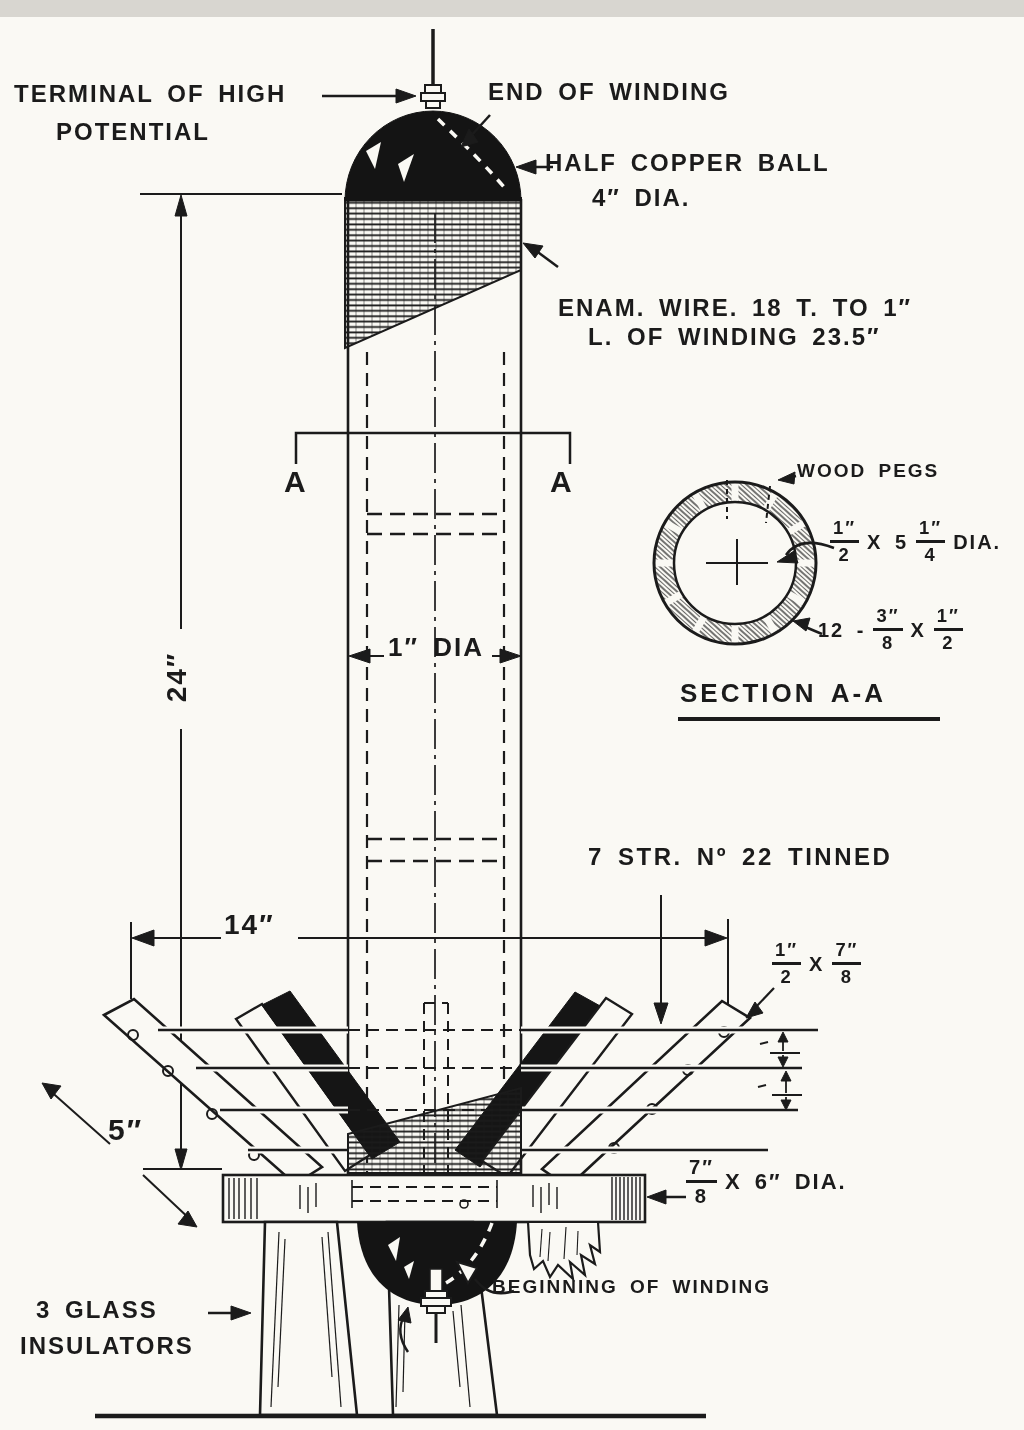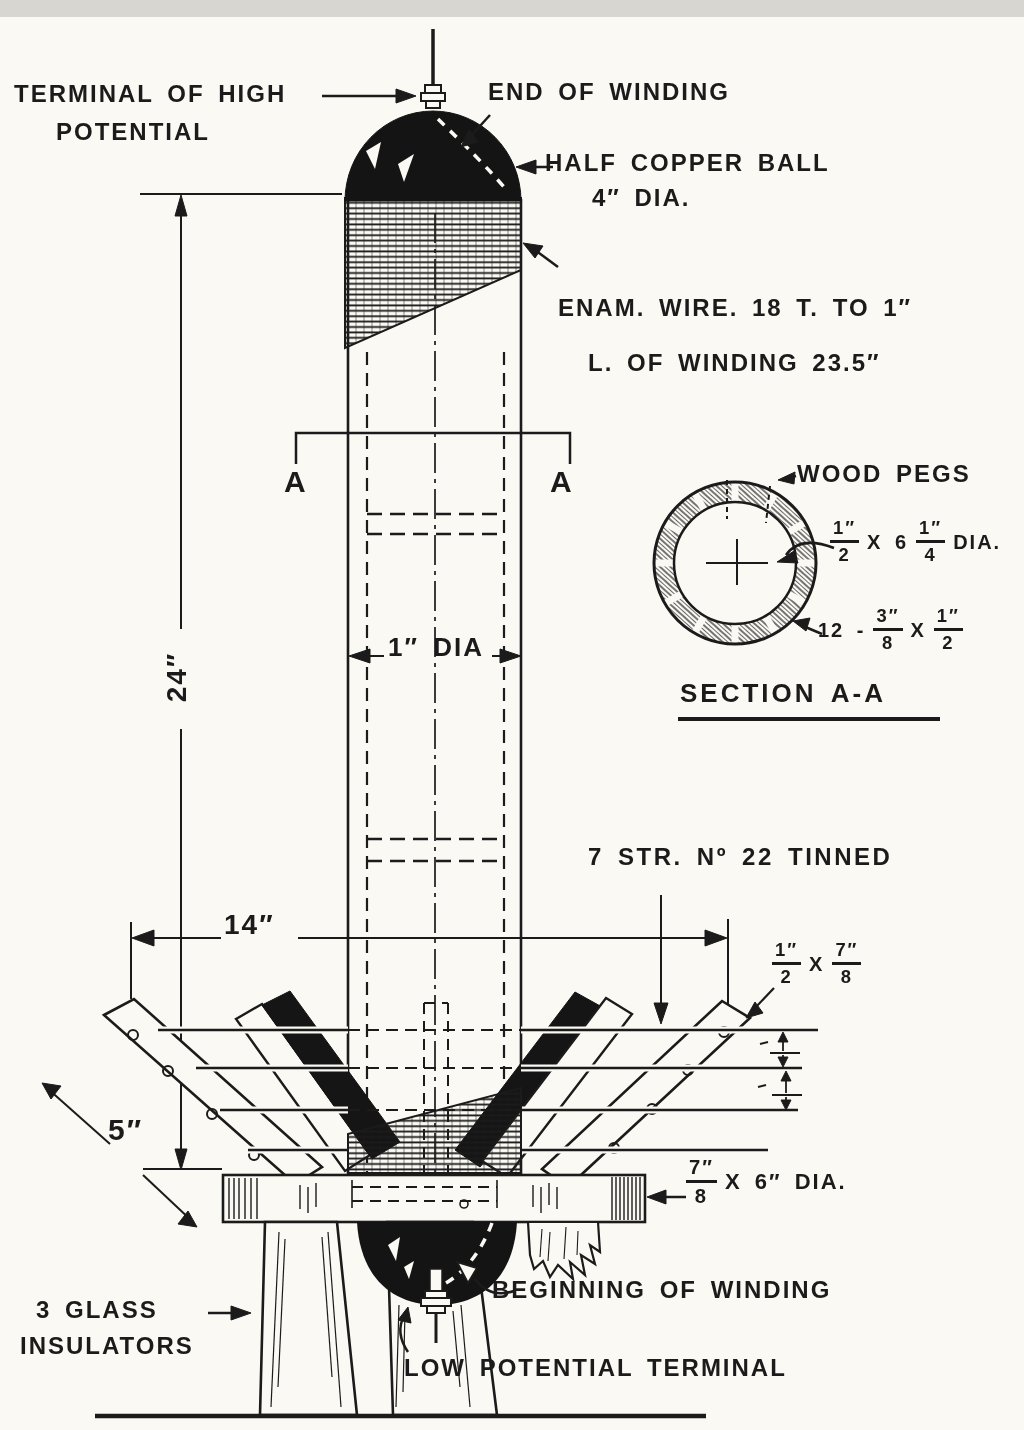--- a/index.html
+++ b/index.html
@@ -7,21 +7,21 @@
     position:relative;width:1024px;height:1430px;margin:17px auto;
     background:#faf9f4;overflow:hidden;
     font-family:"Liberation Sans","DejaVu Sans",sans-serif;
     color:#1b1b1b;
   }
   .stage svg{position:absolute;left:0;top:0;}
   .lbl{
     position:absolute;font-weight:700;white-space:nowrap;
     letter-spacing:2px;word-spacing:5px;color:#1b1b1b;line-height:1.1;
   }
-  .fs20{font-size:20px}.fs22{font-size:22px}.fs23{font-size:24px}
+  .fs20{font-size:20px}.fs22{font-size:22px}.fs23{font-size:19px}
   .fs24{font-size:24px}.fs26{font-size:26px}.fs28{font-size:28px}.fs30{font-size:30px}
   .comp{display:flex;align-items:center;gap:8px;font-weight:700;}
   .frac{display:inline-flex;flex-direction:column;align-items:center;line-height:1;font-size:0.92em;}
   .frac .fn{border-bottom:3px solid #1b1b1b;padding:0 3px 3px;display:block;}
   .frac .fd{padding-top:3px;display:block;}
   .rot{transform:rotate(-90deg);text-align:center;}
 </style>
 </head>
 <body>
 
@@ -324,31 +324,31 @@
     <polygon points="251,1296 231,1289 231,1303"></polygon>
   </g>
 </svg>
 
 <div class="lbl fs24" style="left:14px;top:64px">TERMINAL OF HIGH</div>
 <div class="lbl fs24" style="left:56px;top:102px">POTENTIAL</div>
 <div class="lbl fs24" style="left:545px;top:133px">HALF COPPER BALL</div>
 <div class="lbl fs24" style="left:488px;top:62px">END OF WINDING</div>
 <div class="lbl fs24" style="left:592px;top:168px">4″ DIA.</div>
 <div class="lbl fs24" style="left:558px;top:278px">ENAM. WIRE. 18 T. TO 1″</div>
-<div class="lbl fs24" style="left:588px;top:333px">L. OF WINDING 23.5″</div>
+<div class="lbl fs24" style="left:588px;top:307px">L. OF WINDING 23.5″</div>
 <div class="lbl fs30" style="left:284px;top:448px">A</div>
 <div class="lbl fs30" style="left:550px;top:448px">A</div>
 <div class="lbl fs23" style="left:797px;top:444px">WOOD PEGS</div>
 
 <div class="lbl comp fs20" style="left:830px;top:502px">
   <span class="frac">
         <span class="fn">1″</span>
         <span class="fd">2</span>
       </span>
-  <span>X 6</span>
+  <span>X 5</span>
   <span class="frac">
         <span class="fn">1″</span>
         <span class="fd">4</span>
       </span>
   <span>DIA.</span>
 </div>
 
 <div class="lbl comp fs20" style="left:818px;top:590px">
   <span>12 -</span>
   <span class="frac">
@@ -387,17 +387,16 @@
 
 <div class="lbl comp fs22" style="left:686px;top:1140px">
   <span class="frac">
         <span class="fn">7″</span>
         <span class="fd">8</span>
       </span>
   <span>X 6″ DIA.</span>
 </div>
 
 <div class="lbl fs23" style="left:492px;top:1260px">BEGINNING OF WINDING</div>
-<div class="lbl fs23" style="left:404px;top:1338px">LOW POTENTIAL TERMINAL</div>
 <div class="lbl fs24" style="left:36px;top:1280px">3 GLASS</div>
 <div class="lbl fs24" style="left:20px;top:1316px">INSULATORS</div>
 
 </div>
 
 </body></html>

